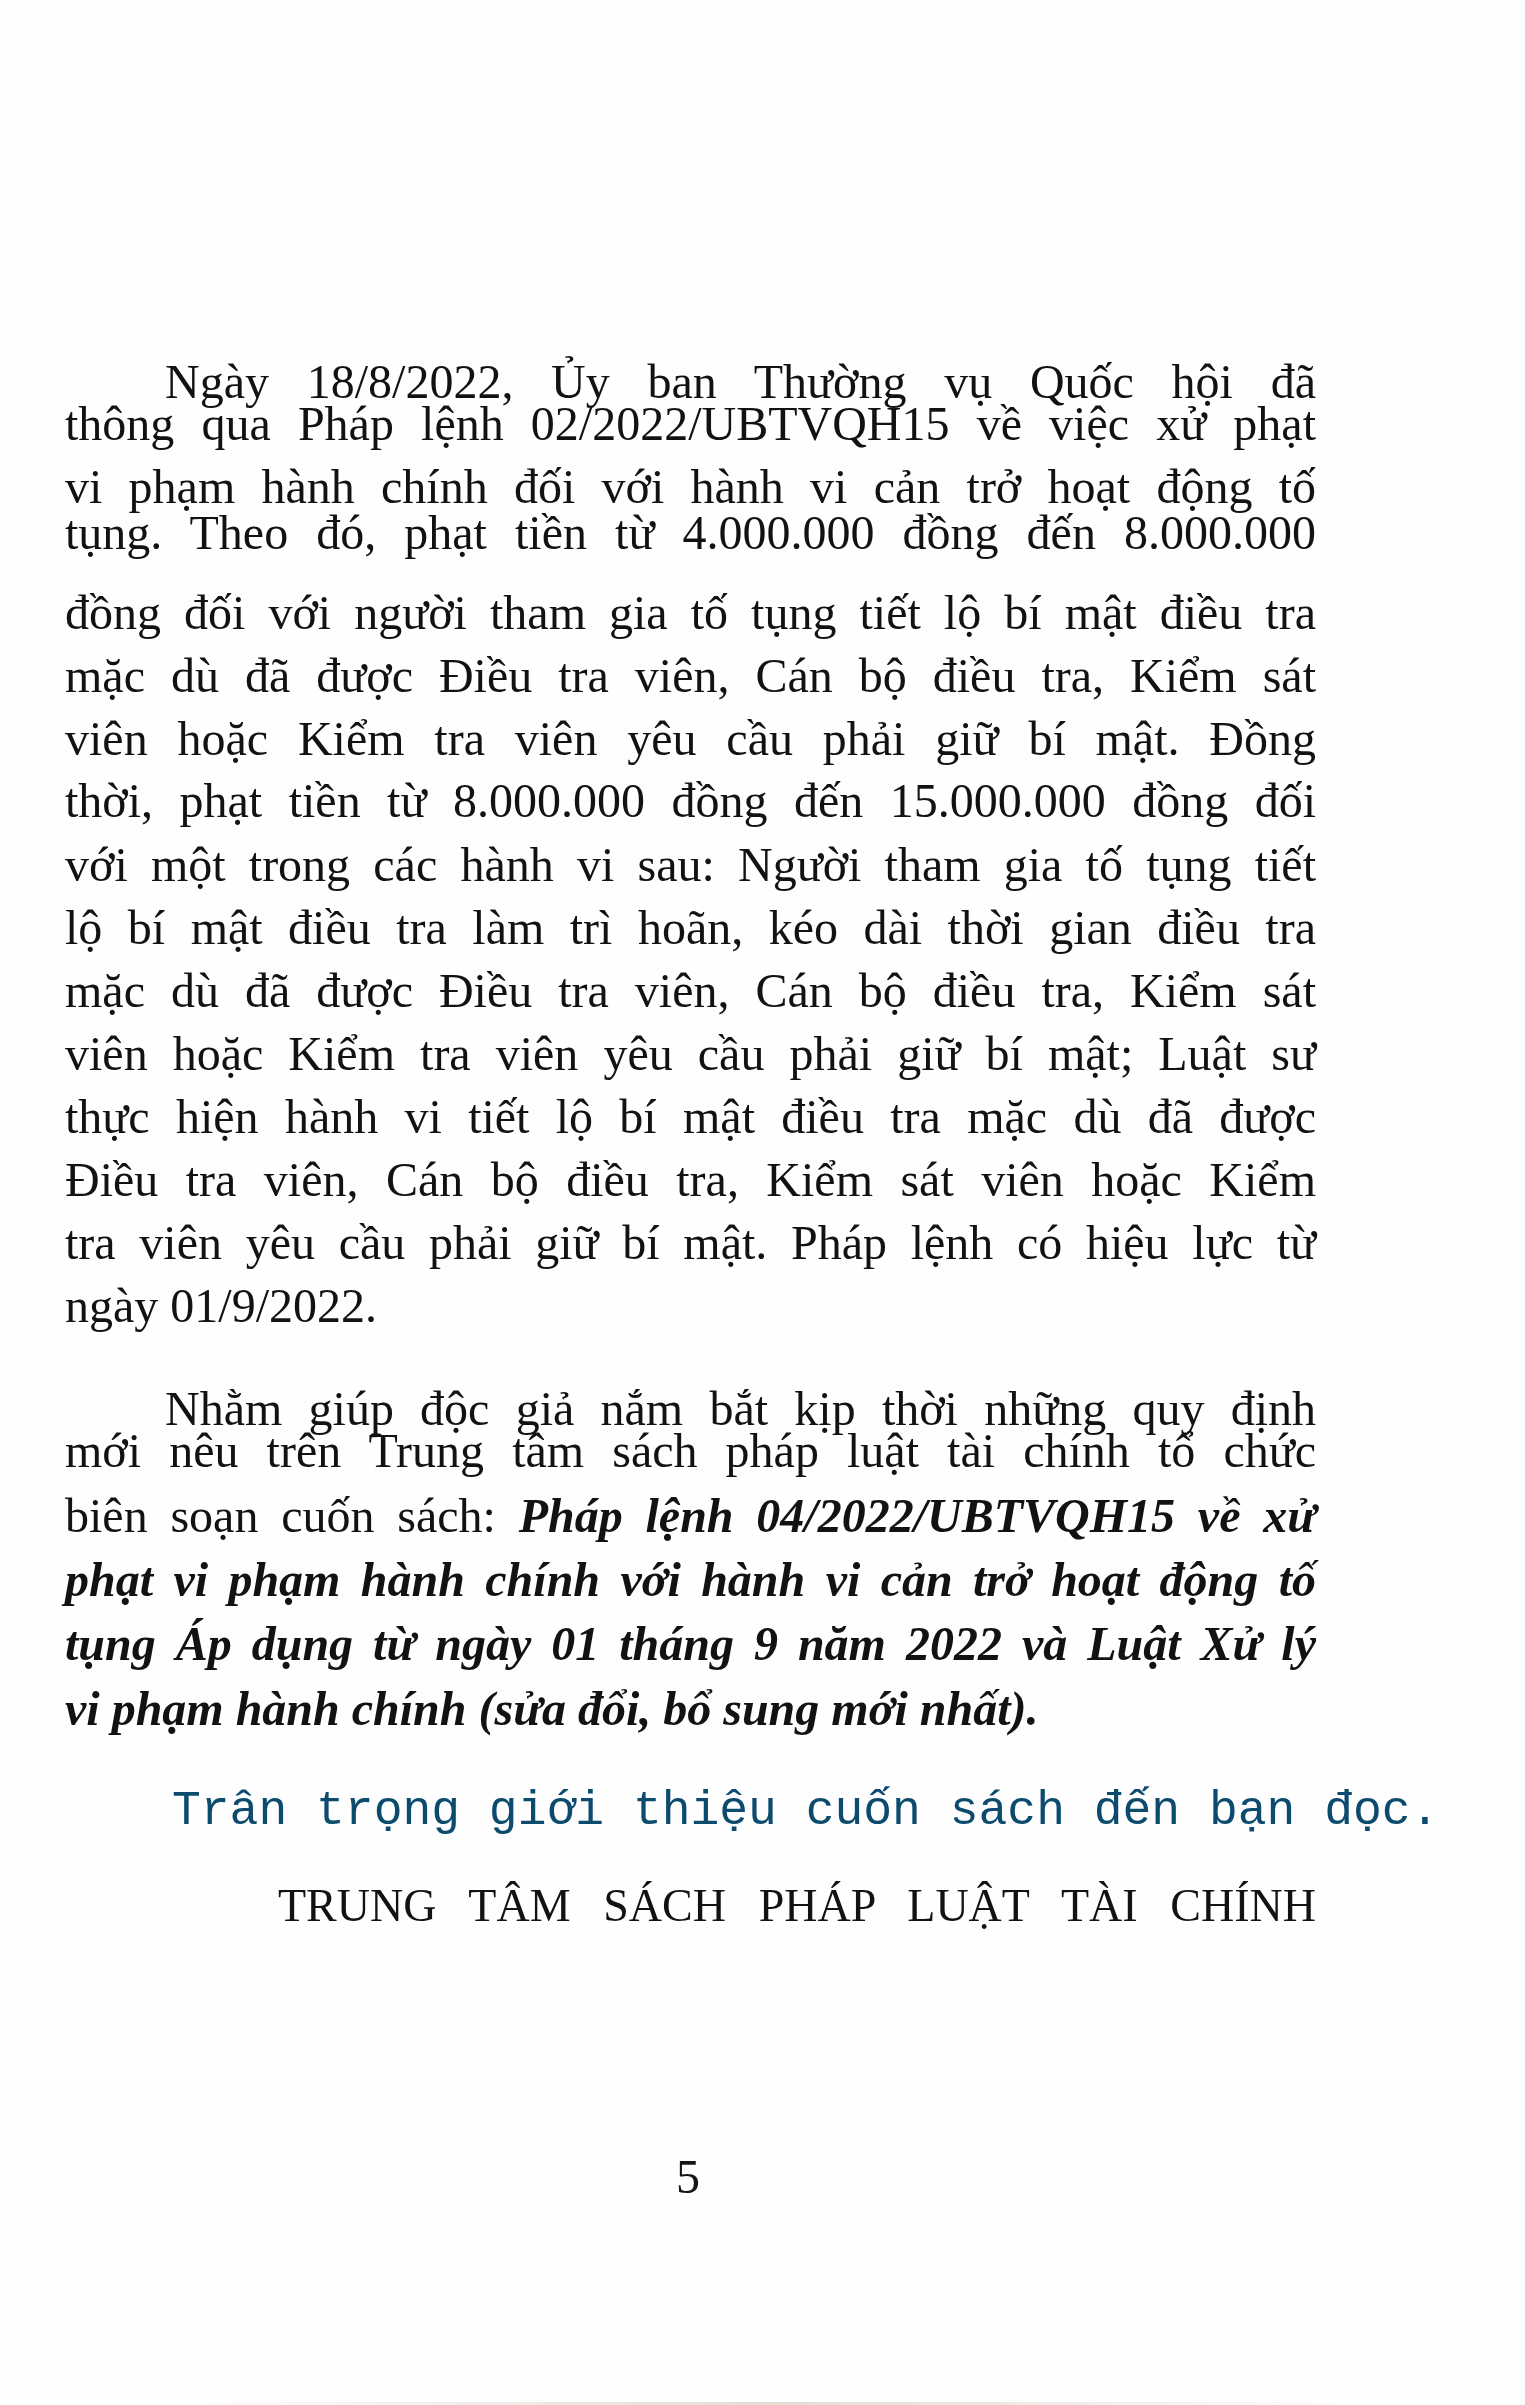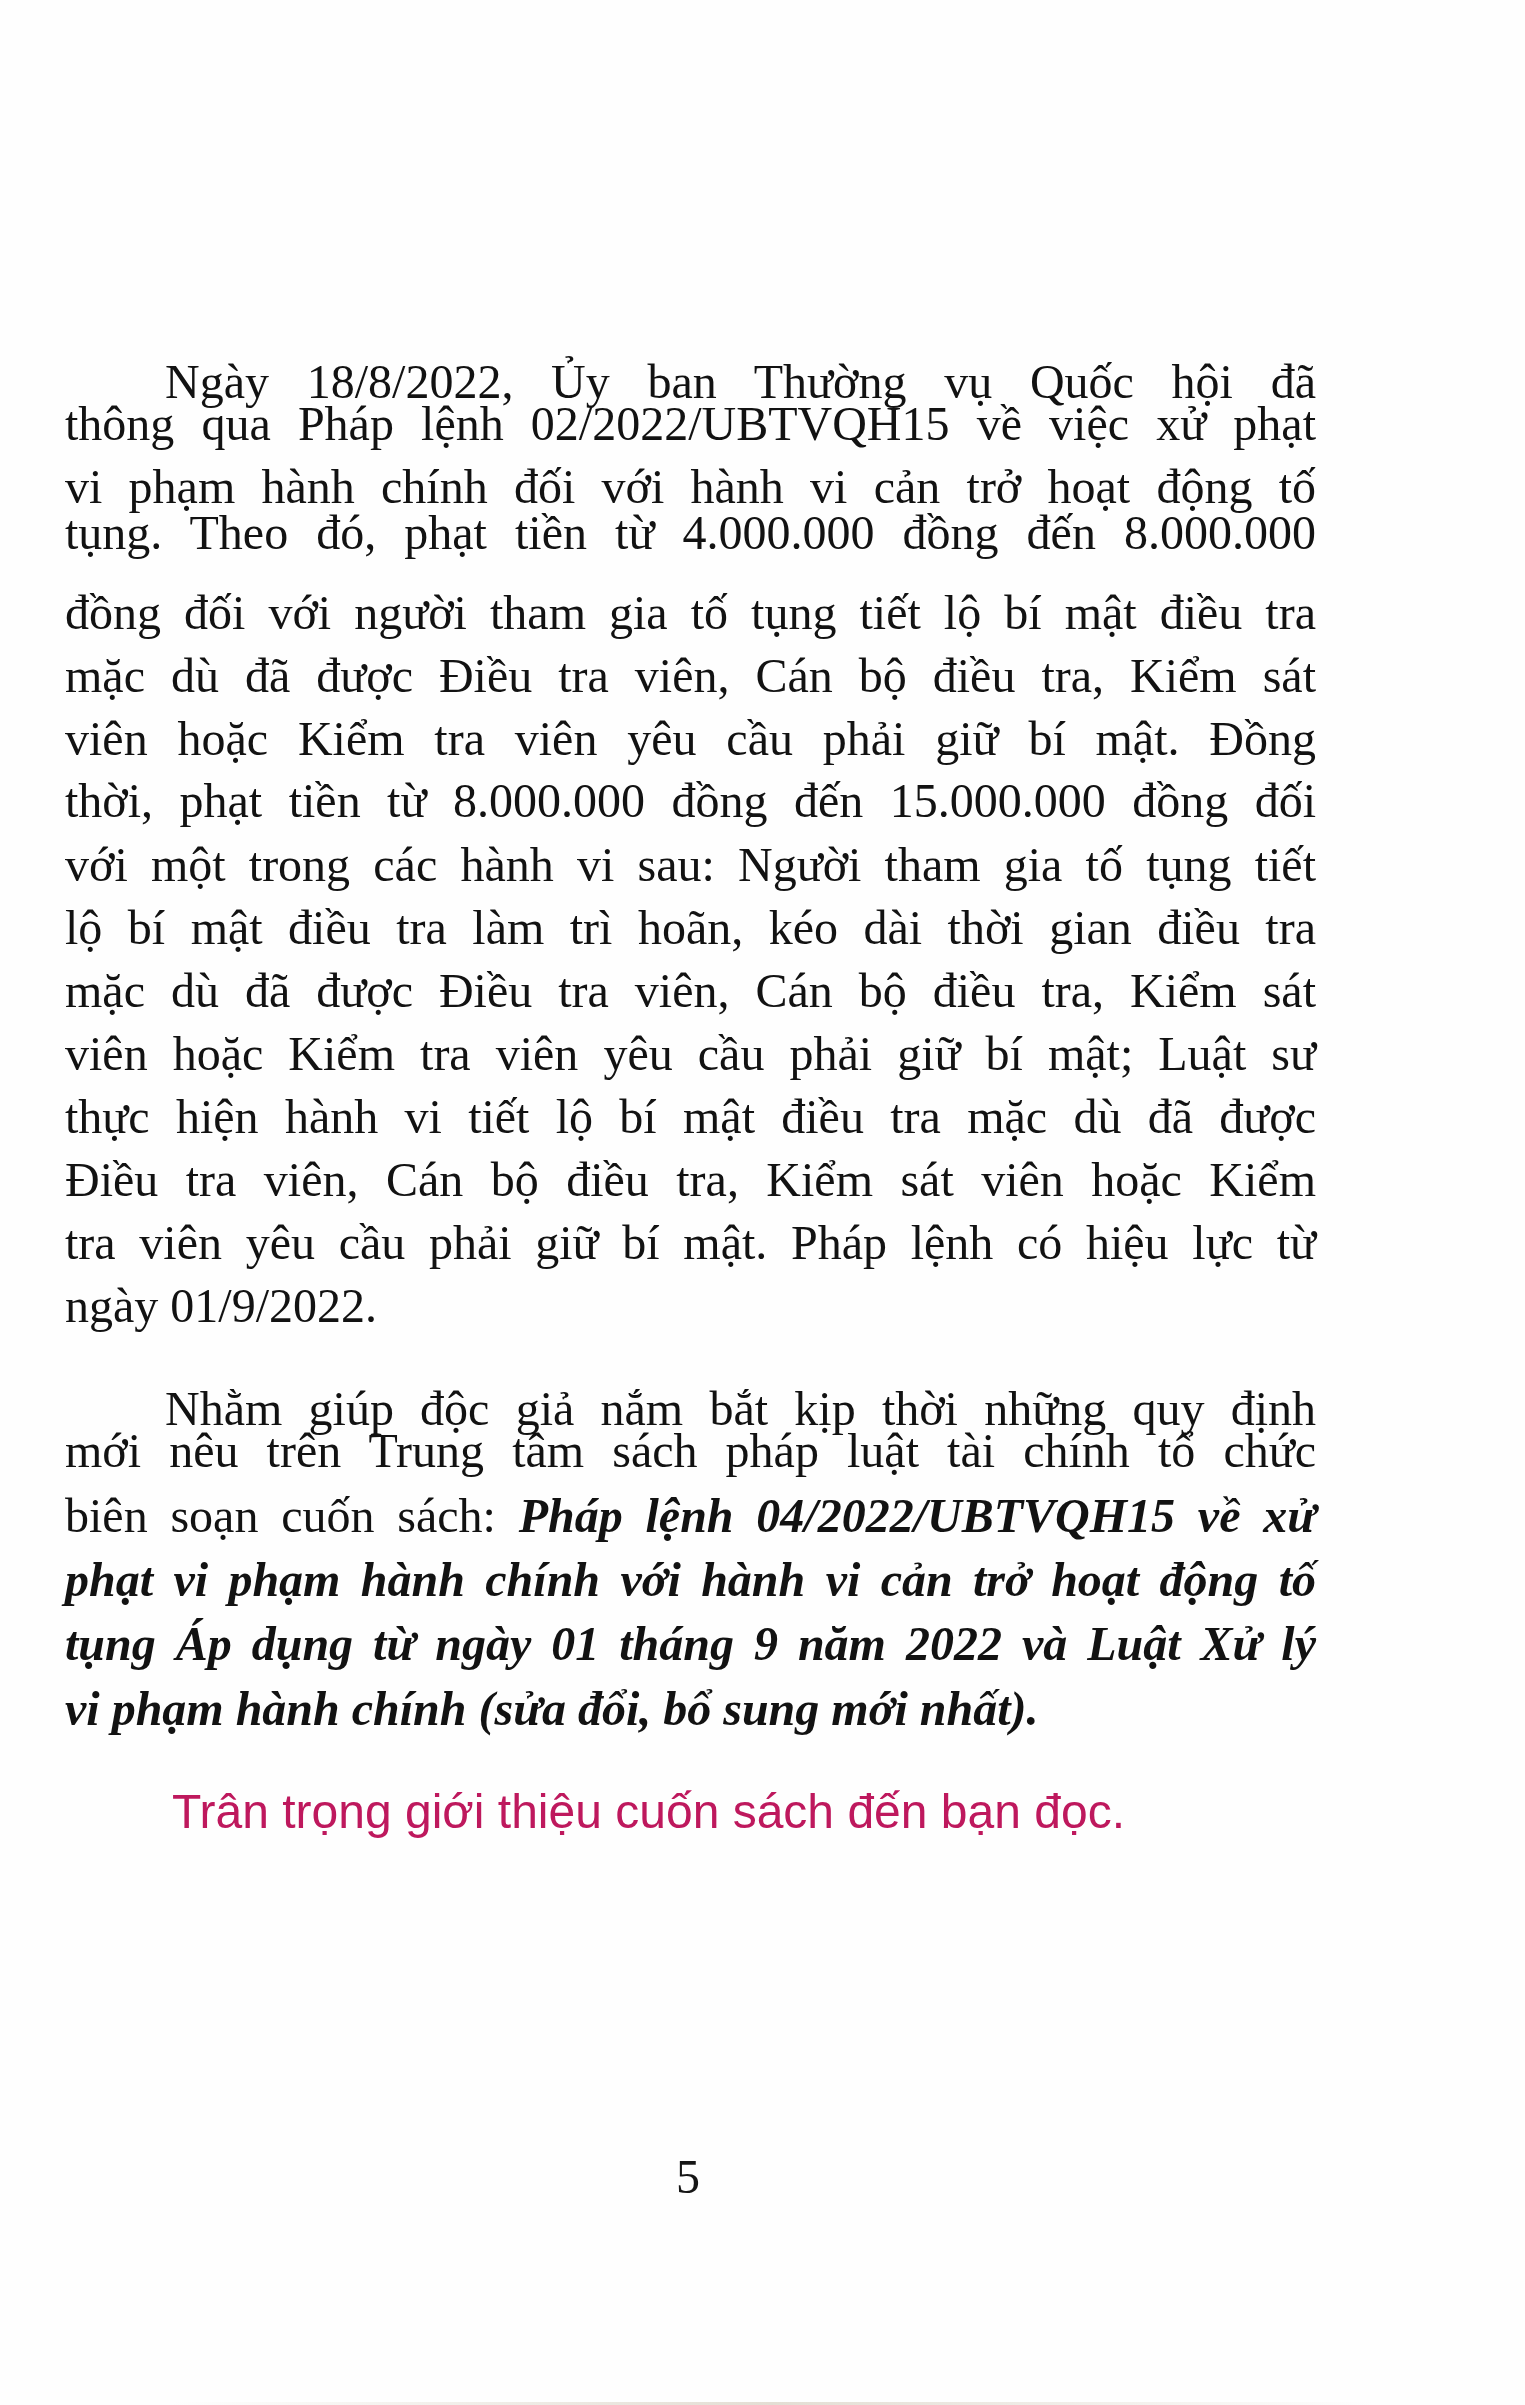--- a/index.html
+++ b/index.html
@@ -34,21 +34,21 @@
     font-size: 48px;
     line-height: 63px;
     text-align: justify;
     text-align-last: justify;
     white-space: nowrap;
     color: #121212;
   }
   .line.indent { left: 165px; width: 1151px; margin-top: 21px; }
   .line.last { text-align-last: left; }
   .bi { font-weight: 700; font-style: italic; }
-  .closing { position: absolute; font-family: Liberation Sans, sans-serif; font-size: 48px; line-height: 63px; white-space: nowrap; color: #be185d; text-align: right; }
+  .closing { position: absolute; font-family: Liberation Mono, monospace; font-size: 48px; line-height: 63px; white-space: nowrap; color: #0c4a6e; text-align: right; }
   .sig { position: absolute; font-family: "Liberation Serif", "DejaVu Serif", serif; font-size: 46px; line-height: 63px; white-space: nowrap; color: #121212; }
   .pagenum { position: absolute; left: 669px; top: 2145px; width: 38px; text-align: center; font-family: "Liberation Serif", "DejaVu Serif", serif; font-size: 48px; line-height: 63px; color: #151515; }
   .bottom-edge { position: absolute; left: 172px; right: 153px; bottom: 0; height: 2.9px; background: linear-gradient(90deg, rgba(200,190,170,0.0), rgba(200,190,170,0.5), rgba(200,190,170,0.0)); }
 </style>
 </head>
 <body>
 
 <div class="page">
 
 
@@ -75,18 +75,19 @@
     <div class="line indent" style="top:1356px">Nhằm giúp độc giả nắm bắt kịp thời những quy định</div>
     <div class="line" style="top:1419px">mới nêu trên Trung tâm sách pháp luật tài chính tổ chức</div>
     <div class="line" style="top:1484px"><span>biên soạn cuốn sách: </span><span class="bi">Pháp lệnh 04/2022/UBTVQH15 về xử</span></div>
     <div class="line bi" style="top:1548px">phạt vi phạm hành chính với hành vi cản trở hoạt động tố</div>
     <div class="line bi" style="top:1612px">tụng Áp dụng từ ngày 01 tháng 9 năm 2022 và Luật Xử lý</div>
     <div class="line bi last" style="top:1677px">vi phạm hành chính (sửa đổi, bổ sung mới nhất).</div>
   </div>
 
   <div class="closing" style="left:172px; top:1780px">Trân trọng giới thiệu cuốn sách đến bạn đọc.</div>
 
+  <div class="sig" style="left:278px; top:1874px; width:1038px; text-align:justify; text-align-last:justify;">TRUNG TÂM SÁCH PHÁP LUẬT TÀI CHÍNH</div>
 
   <div class="pagenum">5</div>
 
   <div class="bottom-edge"></div>
 </div>
 
 
 </body></html>

